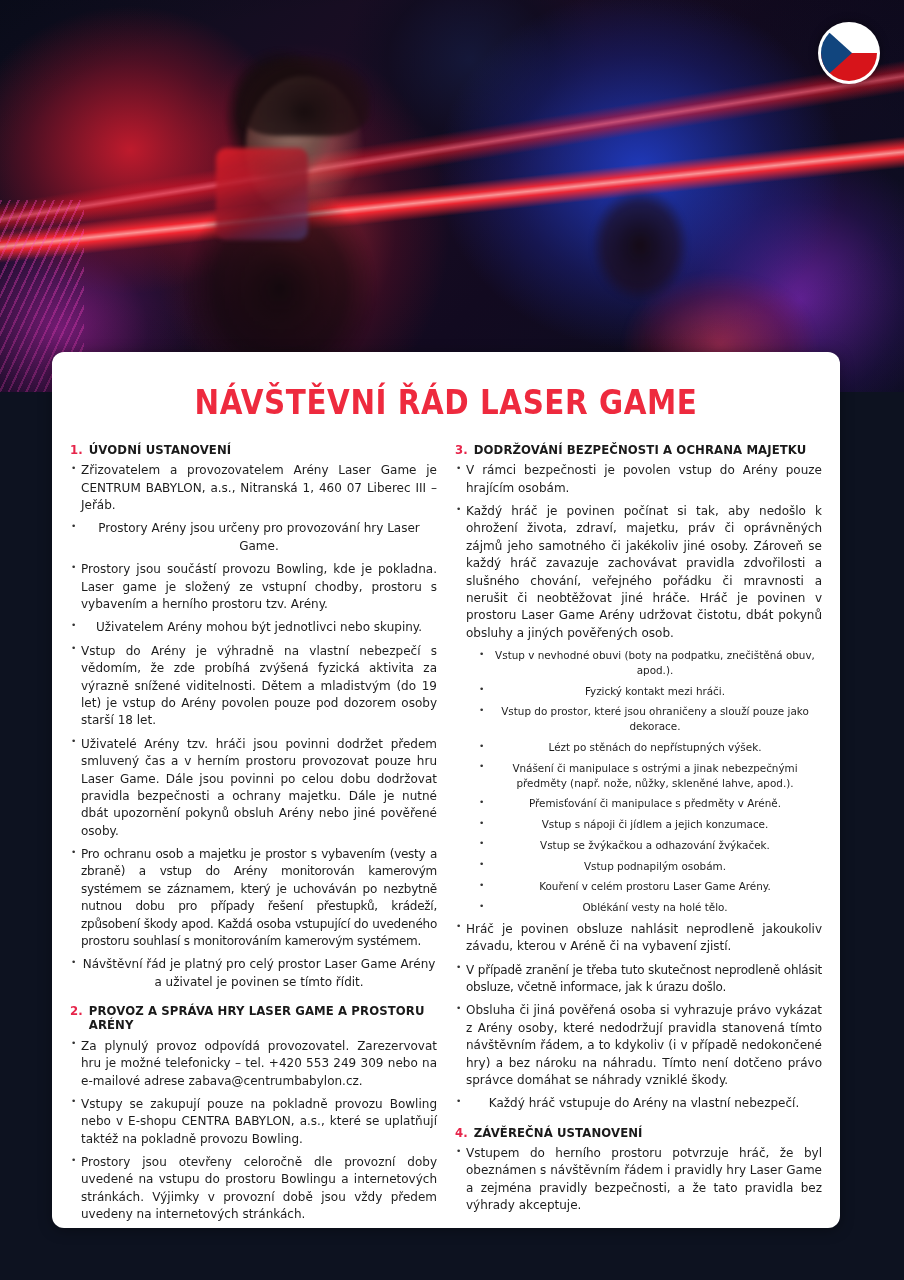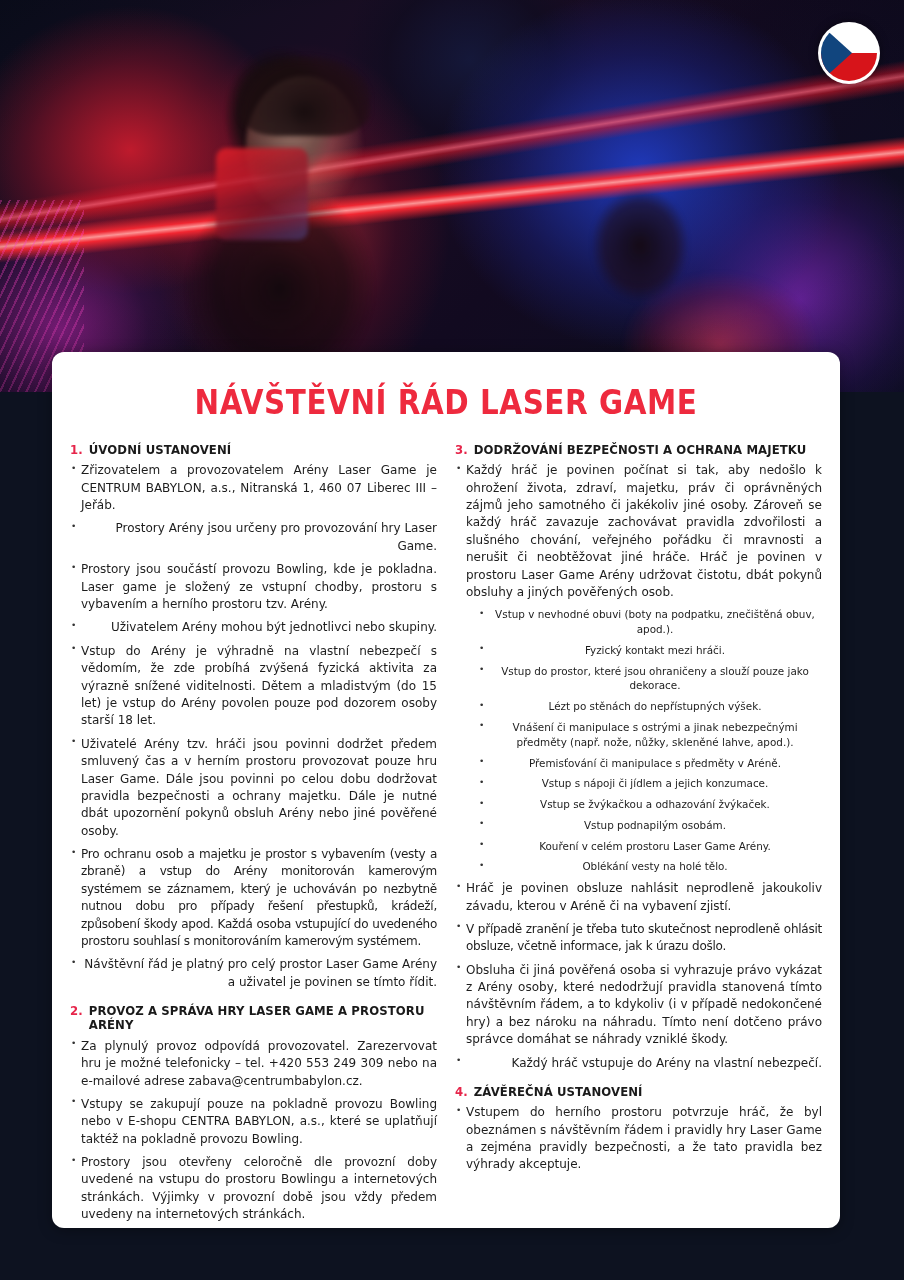--- a/index.html
+++ b/index.html
@@ -192,21 +192,21 @@
     text-align: justify;
     hyphens: none;
   }
   ul.bl > li::before {
     content: "\2022";
     position: absolute;
     left: 1px; top: -0.5px;
     font-size: 9px;
     color: #333;
   }
-  ul.bl > li.last { text-align: right; }
+  ul.bl > li.last { text-align: center; }
 
   ul.sub {
     list-style: none;
     margin: 5px 0 5px 24px;
   }
   ul.sub > li {
     position: relative;
     padding-left: 9px;
     margin-bottom: 6px;
     font-family: "DejaVu Sans", sans-serif;
@@ -259,21 +259,21 @@
 
         <div class="section-head">
           <span class="num">1.</span>
           <span class="htxt">ÚVODNÍ USTANOVENÍ</span>
         </div>
         <ul class="bl">
           <li>Zřizovatelem a provozovatelem Arény Laser Game je CENTRUM BABYLON, a.s., Nitranská 1, 460 07 Liberec III – Jeřáb.</li>
           <li class="last">Prostory Arény jsou určeny pro provozování hry Laser Game.</li>
           <li>Prostory jsou součástí provozu Bowling, kde je pokladna. Laser game je složený ze vstupní chodby, prostoru s vybavením a herního prostoru tzv. Arény.</li>
           <li class="last">Uživatelem Arény mohou být jednotlivci nebo skupiny.</li>
-          <li>Vstup do Arény je výhradně na vlastní nebezpečí s vědomím, že zde probíhá zvýšená fyzická aktivita za výrazně snížené viditelnosti. Dětem a mladistvým (do 15 let) je vstup do Arény povolen pouze pod dozorem osoby starší 18 let.</li>
+          <li>Vstup do Arény je výhradně na vlastní nebezpečí s vědomím, že zde probíhá zvýšená fyzická aktivita za výrazně snížené viditelnosti. Dětem a mladistvým (do 19 let) je vstup do Arény povolen pouze pod dozorem osoby starší 18 let.</li>
           <li>Uživatelé Arény tzv. hráči jsou povinni dodržet předem smluvený čas a v herním prostoru provozovat pouze hru Laser Game. Dále jsou povinni po celou dobu dodržovat pravidla bezpečnosti a ochrany majetku. Dále je nutné dbát upozornění pokynů obsluh Arény nebo jiné pověřené osoby.</li>
           <li class="tight">Pro ochranu osob a majetku je prostor s vybavením (vesty a zbraně) a vstup do Arény monitorován kamerovým systémem se záznamem, který je uchováván po nezbytně nutnou dobu pro případy řešení přestupků, krádeží, způsobení škody apod. Každá osoba vstupující do uvedeného prostoru souhlasí s monitorováním kamerovým systémem.</li>
           <li class="last">Návštěvní řád je platný pro celý prostor Laser Game Arény a uživatel je povinen se tímto řídit.</li>
         </ul>
 
         <div class="section-head sp-top">
           <span class="num">2.</span>
           <span class="htxt">PROVOZ A SPRÁVA HRY LASER GAME A PROSTORU ARÉNY</span>
         </div>
         <ul class="bl">
@@ -284,20 +284,21 @@
         </ul>
       </div>
 
       <div class="col">
 
         <div class="section-head">
           <span class="num">3.</span>
           <span class="htxt">DODRŽOVÁNÍ BEZPEČNOSTI A OCHRANA MAJETKU</span>
         </div>
         <ul class="bl">
+          <li>V rámci bezpečnosti je povolen vstup do Arény pouze hrajícím osobám.</li>
           <li>Každý hráč je povinen počínat si tak, aby nedošlo k ohrožení života, zdraví, majetku, práv či oprávněných zájmů jeho samotného či jakékoliv jiné osoby. Zároveň se každý hráč zavazuje zachovávat pravidla zdvořilosti a slušného chování, veřejného pořádku či mravnosti a nerušit či neobtěžovat jiné hráče. Hráč je povinen v prostoru Laser Game Arény udržovat čistotu, dbát pokynů obsluhy a jiných pověřených osob.</li>
         </ul>
         <ul class="sub">
           <li>Vstup v nevhodné obuvi (boty na podpatku, znečištěná obuv, apod.).</li>
           <li>Fyzický kontakt mezi hráči.</li>
           <li>Vstup do prostor, které jsou ohraničeny a slouží pouze jako dekorace.</li>
           <li>Lézt po stěnách do nepřístupných výšek.</li>
           <li>Vnášení či manipulace s ostrými a jinak nebezpečnými předměty (např. nože, nůžky, skleněné lahve, apod.).</li>
           <li>Přemisťování či manipulace s předměty v Aréně.</li>
           <li>Vstup s nápoji či jídlem a jejich konzumace.</li>

